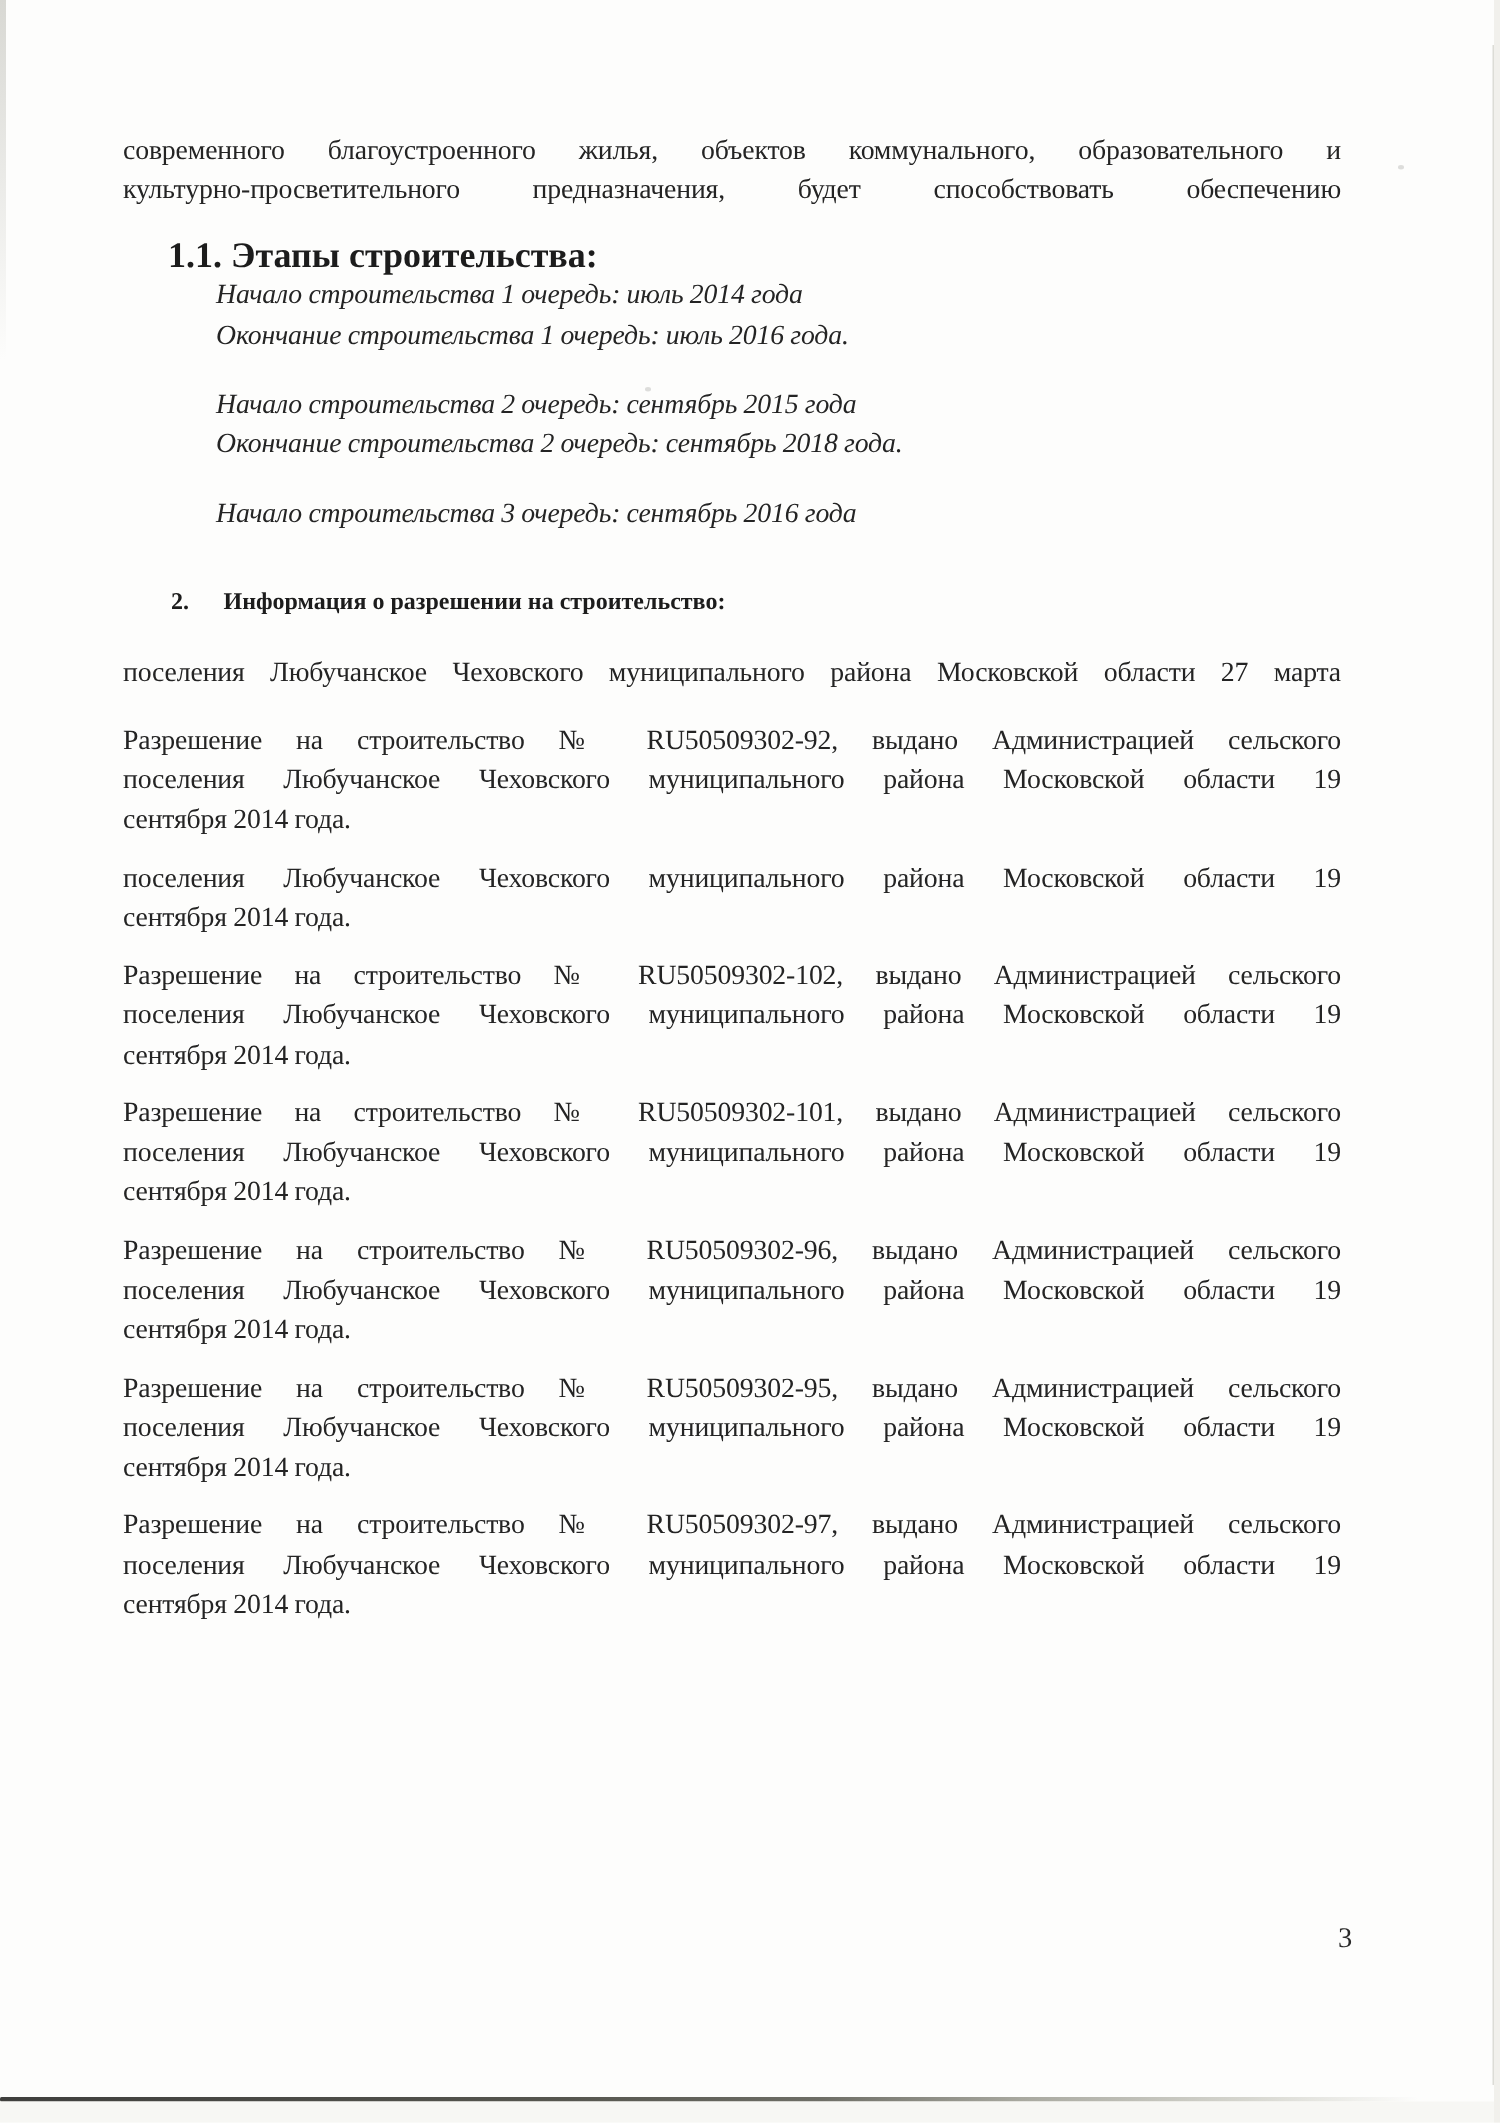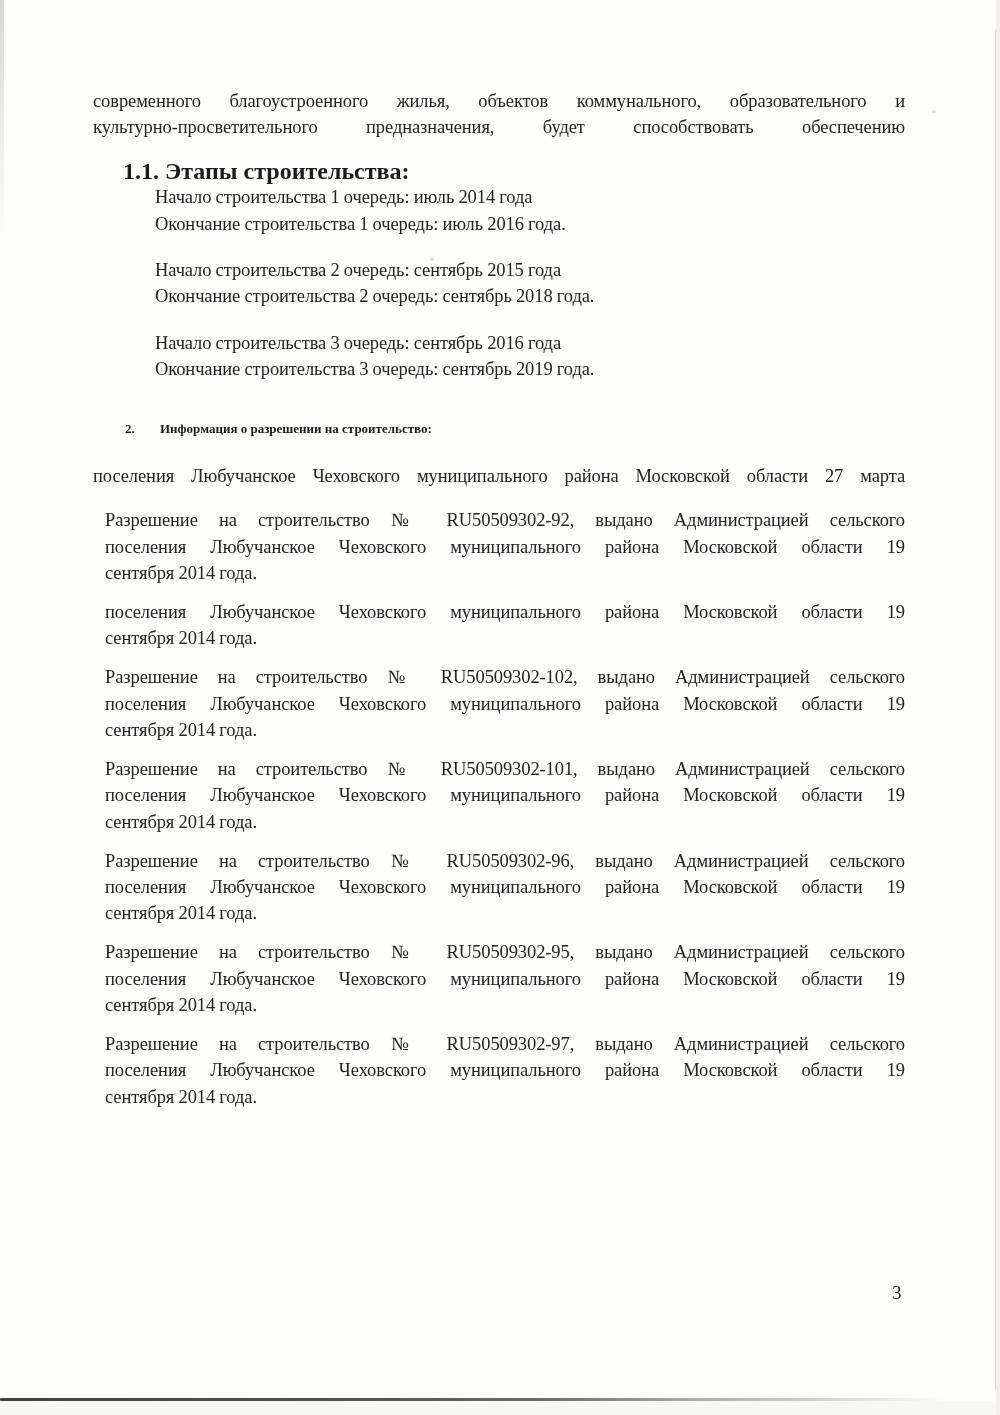--- a/index.html
+++ b/index.html
@@ -7,55 +7,55 @@
     width: 1000px; height: 1415px;
     background: #fdfdfc;
     font-family: "Liberation Serif", serif;
     color: #242424;
     position: relative;
     overflow: hidden;
   }
   .page { position: absolute; inset: 0; }
   .content {
     position: absolute;
-    left: 93px; top: 88px;
+    left: 82px; top: 88px;
     width: 812px;
   }
   .line {
     font-size: 18.5px;
     line-height: 26.4px;
     word-spacing: -0.3px;
     letter-spacing: -0.1px;
     color: #242424;
   }
   .line.just { text-align: justify; text-align-last: justify; }
   .line.left { text-align: left; }
   .line.indent { text-indent: 57px; }
   .h11 {
     padding-left: 30px;
     margin-top: 17px;
     font-size: 24px;
     line-height: 26.4px;
     font-weight: 700;
     color: #1c1c1c;
   }
-  .stage-group { padding-left: 62px; }
+  .stage-group { padding-left: 62px; font-style: italic; }
   .stage-group + .stage-group { margin-top: 20px; }
   .h2 {
     padding-left: 32px;
     margin-top: 33px;
-    font-size: 13px;
+    font-size: 16px;
     line-height: 26.4px;
     font-weight: 700;
     color: #1c1c1c;
   }
   .h2num { display: inline-block; width: 35px; }
   .para.first-permit { margin-top: 20.5px; }
   .permits { margin-top: 18.5px; }
-  .permit-para { margin-bottom: 12.4px; margin-left: 12px; }
+  .permit-para { margin-bottom: 12.4px; }
   .page-number {
     position: absolute;
     left: 892px; top: 1282px;
     font-size: 19px;
     color: #2a2a2a;
   }
   
   .scan-bottom-line {
     position: absolute;
     left: 0; top: 1398px;
@@ -118,21 +118,20 @@
     <div class="line left">Окончание строительства 1 очередь: июль 2016 года.</div>
   </div>
 
   <div class="stage-group">
     <div class="line left">Начало строительства 2 очередь: сентябрь 2015 года</div>
     <div class="line left">Окончание строительства 2 очередь: сентябрь 2018 года.</div>
   </div>
 
   <div class="stage-group">
     <div class="line left">Начало строительства 3 очередь: сентябрь 2016 года</div>
-    <div class="line left">Окончание строительства 3 очередь: сентябрь 2019 года.</div>
   </div>
 </div>
 
     <div class="h2">
       <span class="h2num">2.</span><span class="h2text">Информация о разрешении на строительство:</span>
     </div>
 
     <div class="para first-permit">
         <div class="line just">поселения Любучанское Чеховского муниципального района Московской области 27 марта</div>
       </div>

